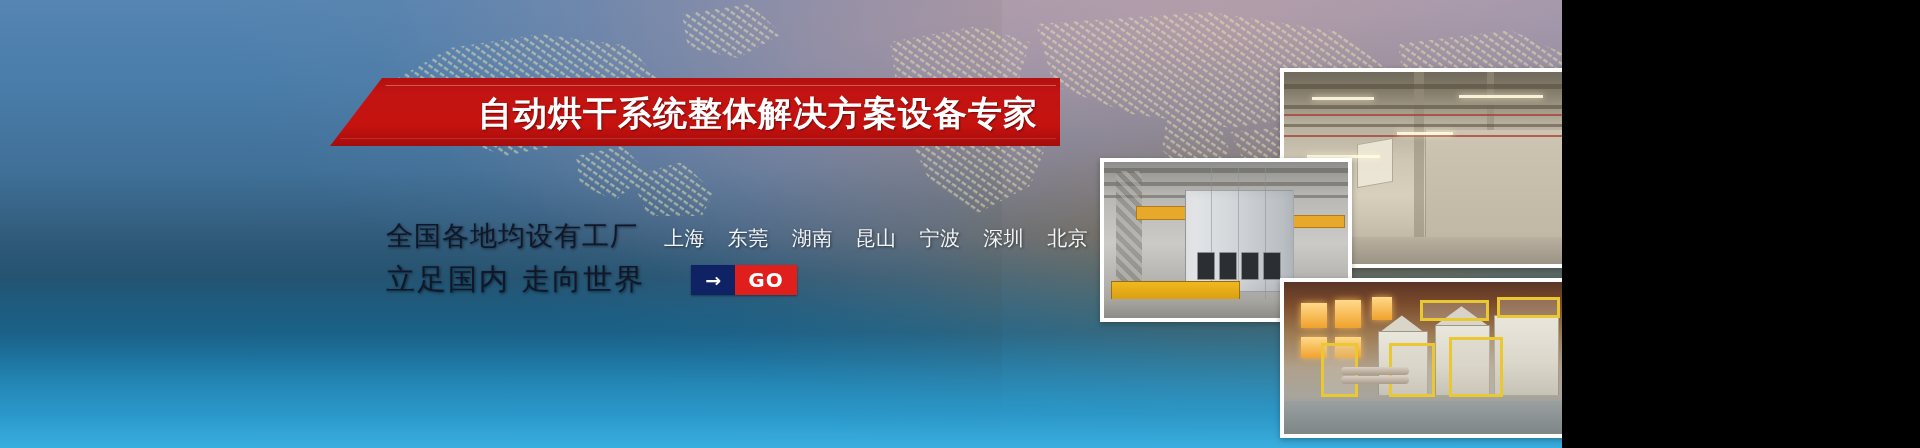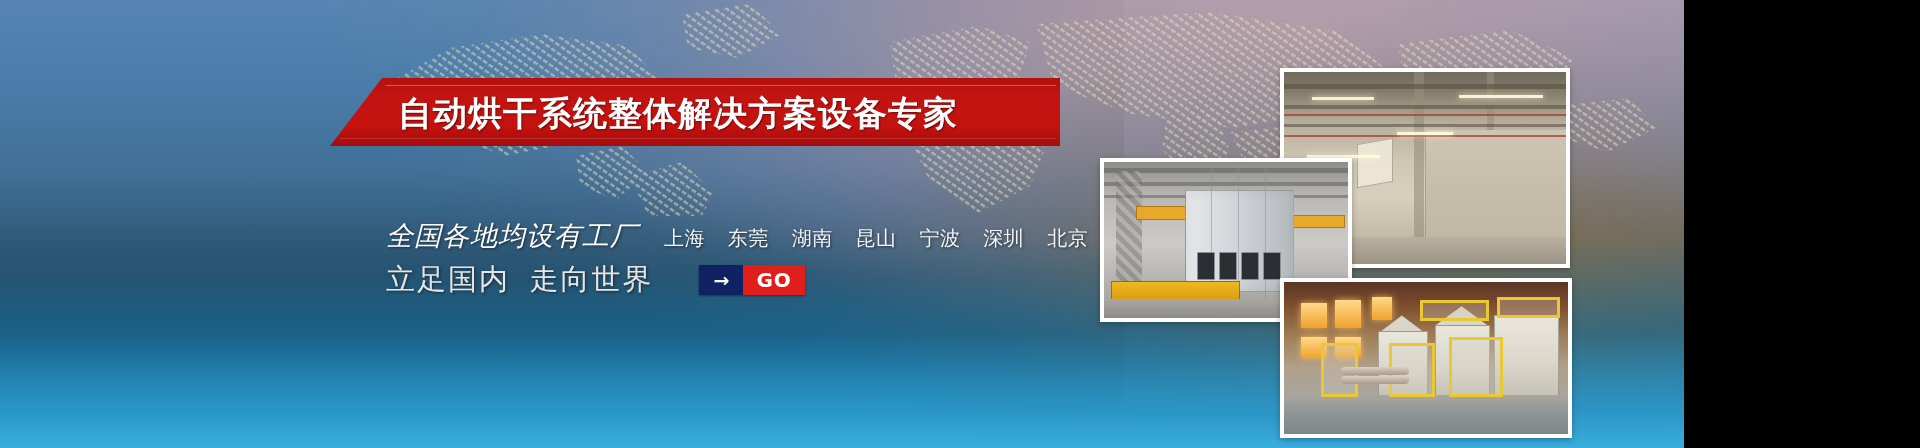--- a/index.html
+++ b/index.html
@@ -2,25 +2,26 @@
 <html><head>
 <meta charset="utf-8">
 <style>
   html, body {
     margin: 0;
     padding: 0;
     background: #000;
   }
   #banner {
     position: relative;
-    width: 1684px;
+    width: 1562px;
     height: 448px;
     overflow: hidden;
     font-family: "DejaVu Sans", "Liberation Sans", sans-serif;
     background: #3f7bb0;
+    text-align: right;
   }
 
   
   .bg-base {
     position: absolute;
     inset: 0;
     background:
       linear-gradient(to bottom,
         rgba(86,133,178,1) 0%,
         rgba(74,125,170,1) 18%,
@@ -146,47 +147,45 @@
   .line3 {
     position: absolute;
     left: 386px;
     top: 218px;
     white-space: nowrap;
     display: flex;
     align-items: baseline;
     text-shadow: 1px 1px 3px rgba(0,0,0,0.55);
   }
   .line3 .main {
-    color: #ffffff;
+    color: #0f172a;
     font-size: 27px;
     letter-spacing: 1px;
-    font-style: italic;
   }
   .line3 .cities {
     color: #f2f6f8;
     font-size: 20px;
     margin-left: 26px;
     letter-spacing: 0.5px;
   }
   .line3 .cities span { margin-right: 16px; }
 
   .line4 {
     position: absolute;
     left: 386px;
     top: 260px;
     display: flex;
     align-items: center;
     white-space: nowrap;
   }
   .line4 .main {
-    color: #e5e5e5;
+    color: #0f172a;
     font-size: 29px;
     letter-spacing: 2px;
     text-shadow: 1px 1px 3px rgba(0,0,0,0.55);
-    font-family: Liberation Mono, monospace;
   }
   .gobtn {
     display: inline-flex;
     align-items: stretch;
     margin-left: 46px;
     height: 30px;
     box-shadow: 0 1px 2px rgba(0,0,0,0.4);
     cursor: pointer;
   }
   .gobtn .arrow {

